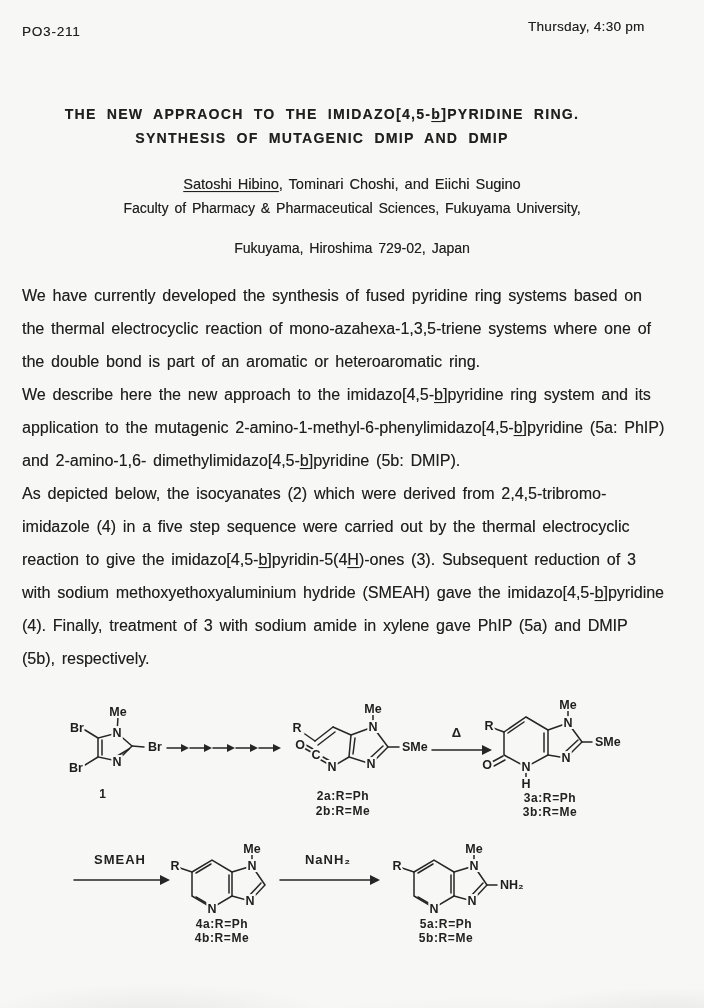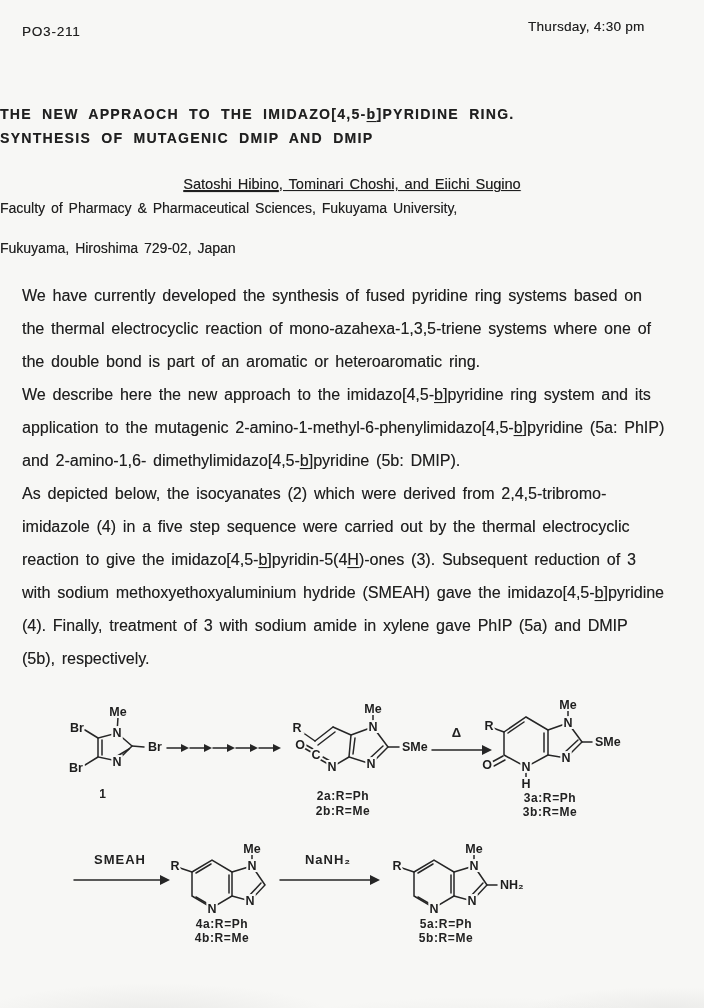--- a/index.html
+++ b/index.html
@@ -9,25 +9,25 @@
     background:
       radial-gradient(ellipse 260px 50px at 22% 101%, rgba(110,110,110,0.10), transparent 70%),
       radial-gradient(ellipse 300px 45px at 68% 102%, rgba(120,120,120,0.08), transparent 70%),
       radial-gradient(ellipse 200px 30px at 95% 100%, rgba(120,120,120,0.09), transparent 70%),
       #f7f7f5;
     color:#1f1f1f;
   }
   .scan-text{ text-shadow:0.2px 0.2px 0.5px rgba(45,45,45,0.55); }
   .hdr-left{ position:absolute; left:22px; top:24px; font-size:13.5px; letter-spacing:0.8px; }
   .hdr-right{ position:absolute; left:528px; top:19px; font-size:13.5px; letter-spacing:0.3px; }
-  .title-block{ position:absolute; left:0; top:102px; width:644px; text-align:left;
+  .title-block{ position:absolute; left:0; top:102px; width:644px; text-align:center;
     font-weight:bold; font-size:14px; letter-spacing:1.3px; word-spacing:5px; line-height:24px; }
   .authors{ position:absolute; left:0; top:176px; width:704px; text-align:center;
-    font-size:14.5px; word-spacing:2px;text-decoration:underline; }
-  .affil{ position:absolute; left:0; width:704px; font-size:14px; word-spacing:2px; }
+    font-size:14.5px; word-spacing:2px; }
+  .affil{ position:absolute; left:0; width:704px; text-align:center; font-size:14px; word-spacing:2px; }
   .affil1{ top:200px; } .affil2{ top:240px; }
   .body-text{ position:absolute; left:22px; top:279px; width:660px; }
   .body-line{ height:33px; line-height:33px; font-size:16px; word-spacing:2.4px; white-space:nowrap; }
   u{ text-decoration:underline; text-underline-offset:2px; }
   .scheme svg{ position:absolute; overflow:visible; }
   .bond{ stroke:#262626; stroke-width:1.5; stroke-linecap:round; fill:none; }
   .ahead{ fill:#262626; stroke:none; }
   .atom{ font-family:"Liberation Sans","DejaVu Sans",sans-serif; font-weight:bold; font-size:12.5px;
          fill:#1e1e1e; paint-order:stroke fill; stroke:#f7f7f5; stroke-width:4px; }
   .cap{ font-family:"Liberation Sans","DejaVu Sans",sans-serif; font-weight:bold; font-size:12px;

